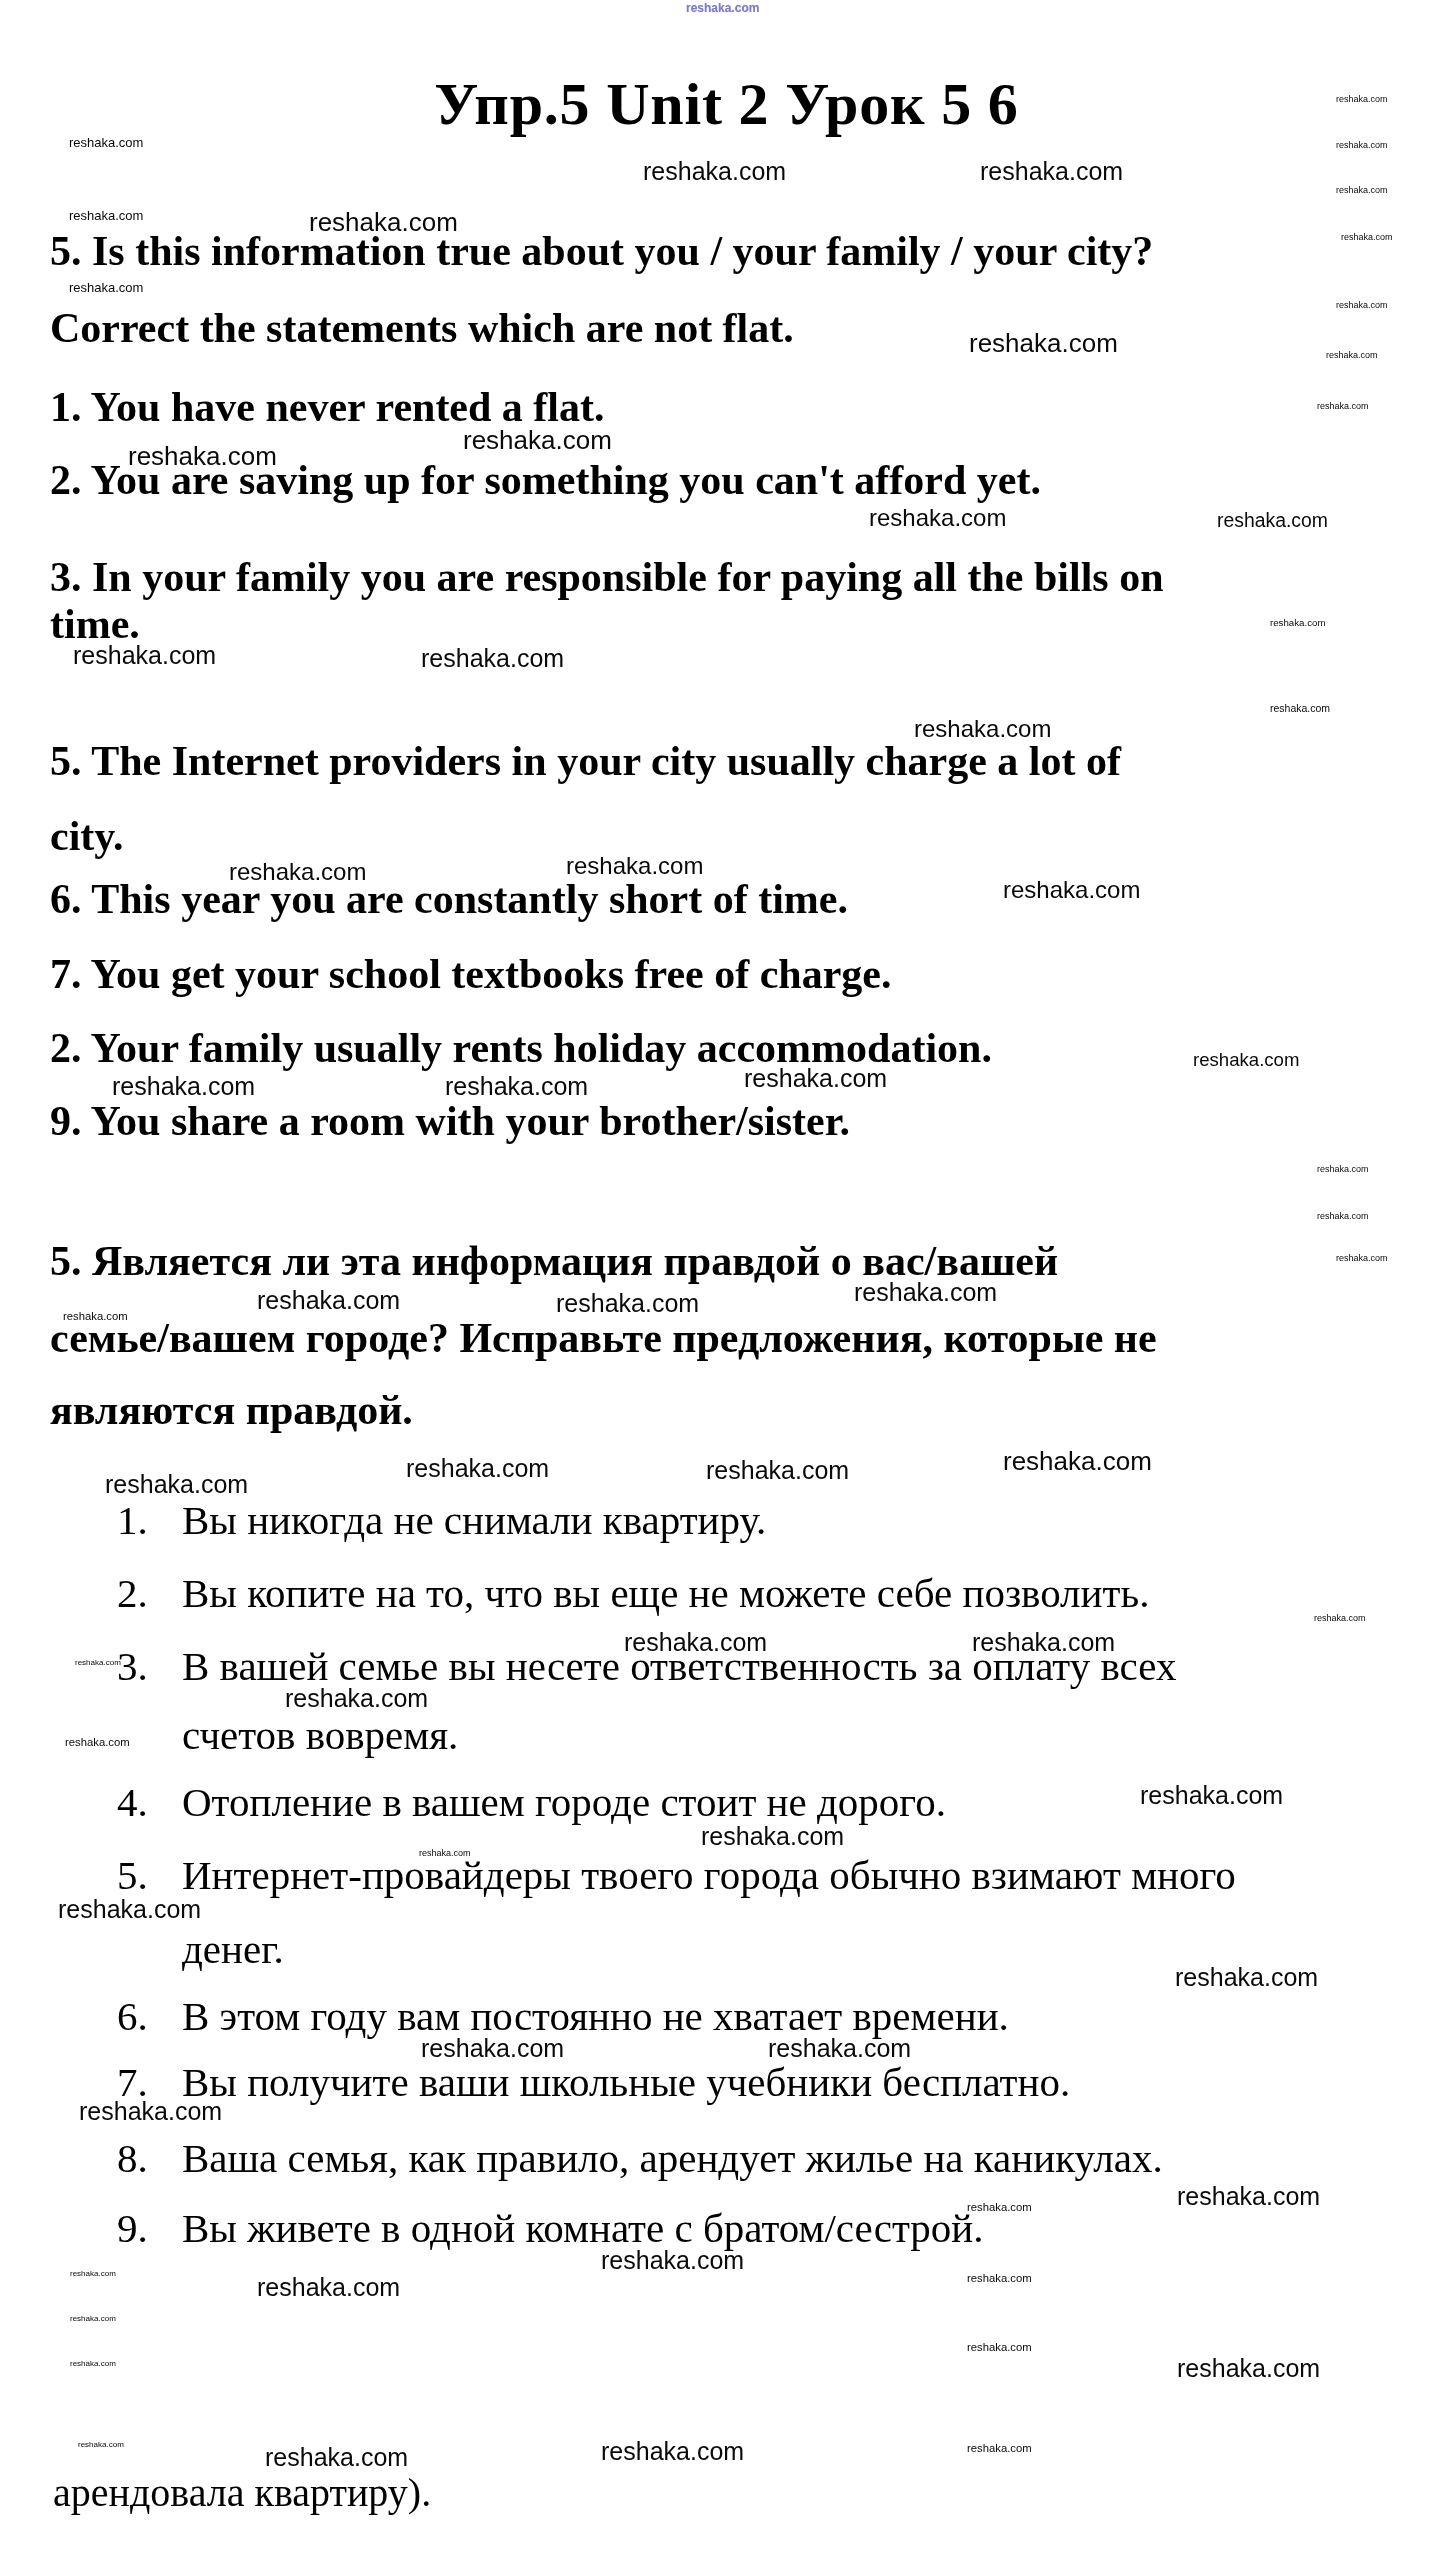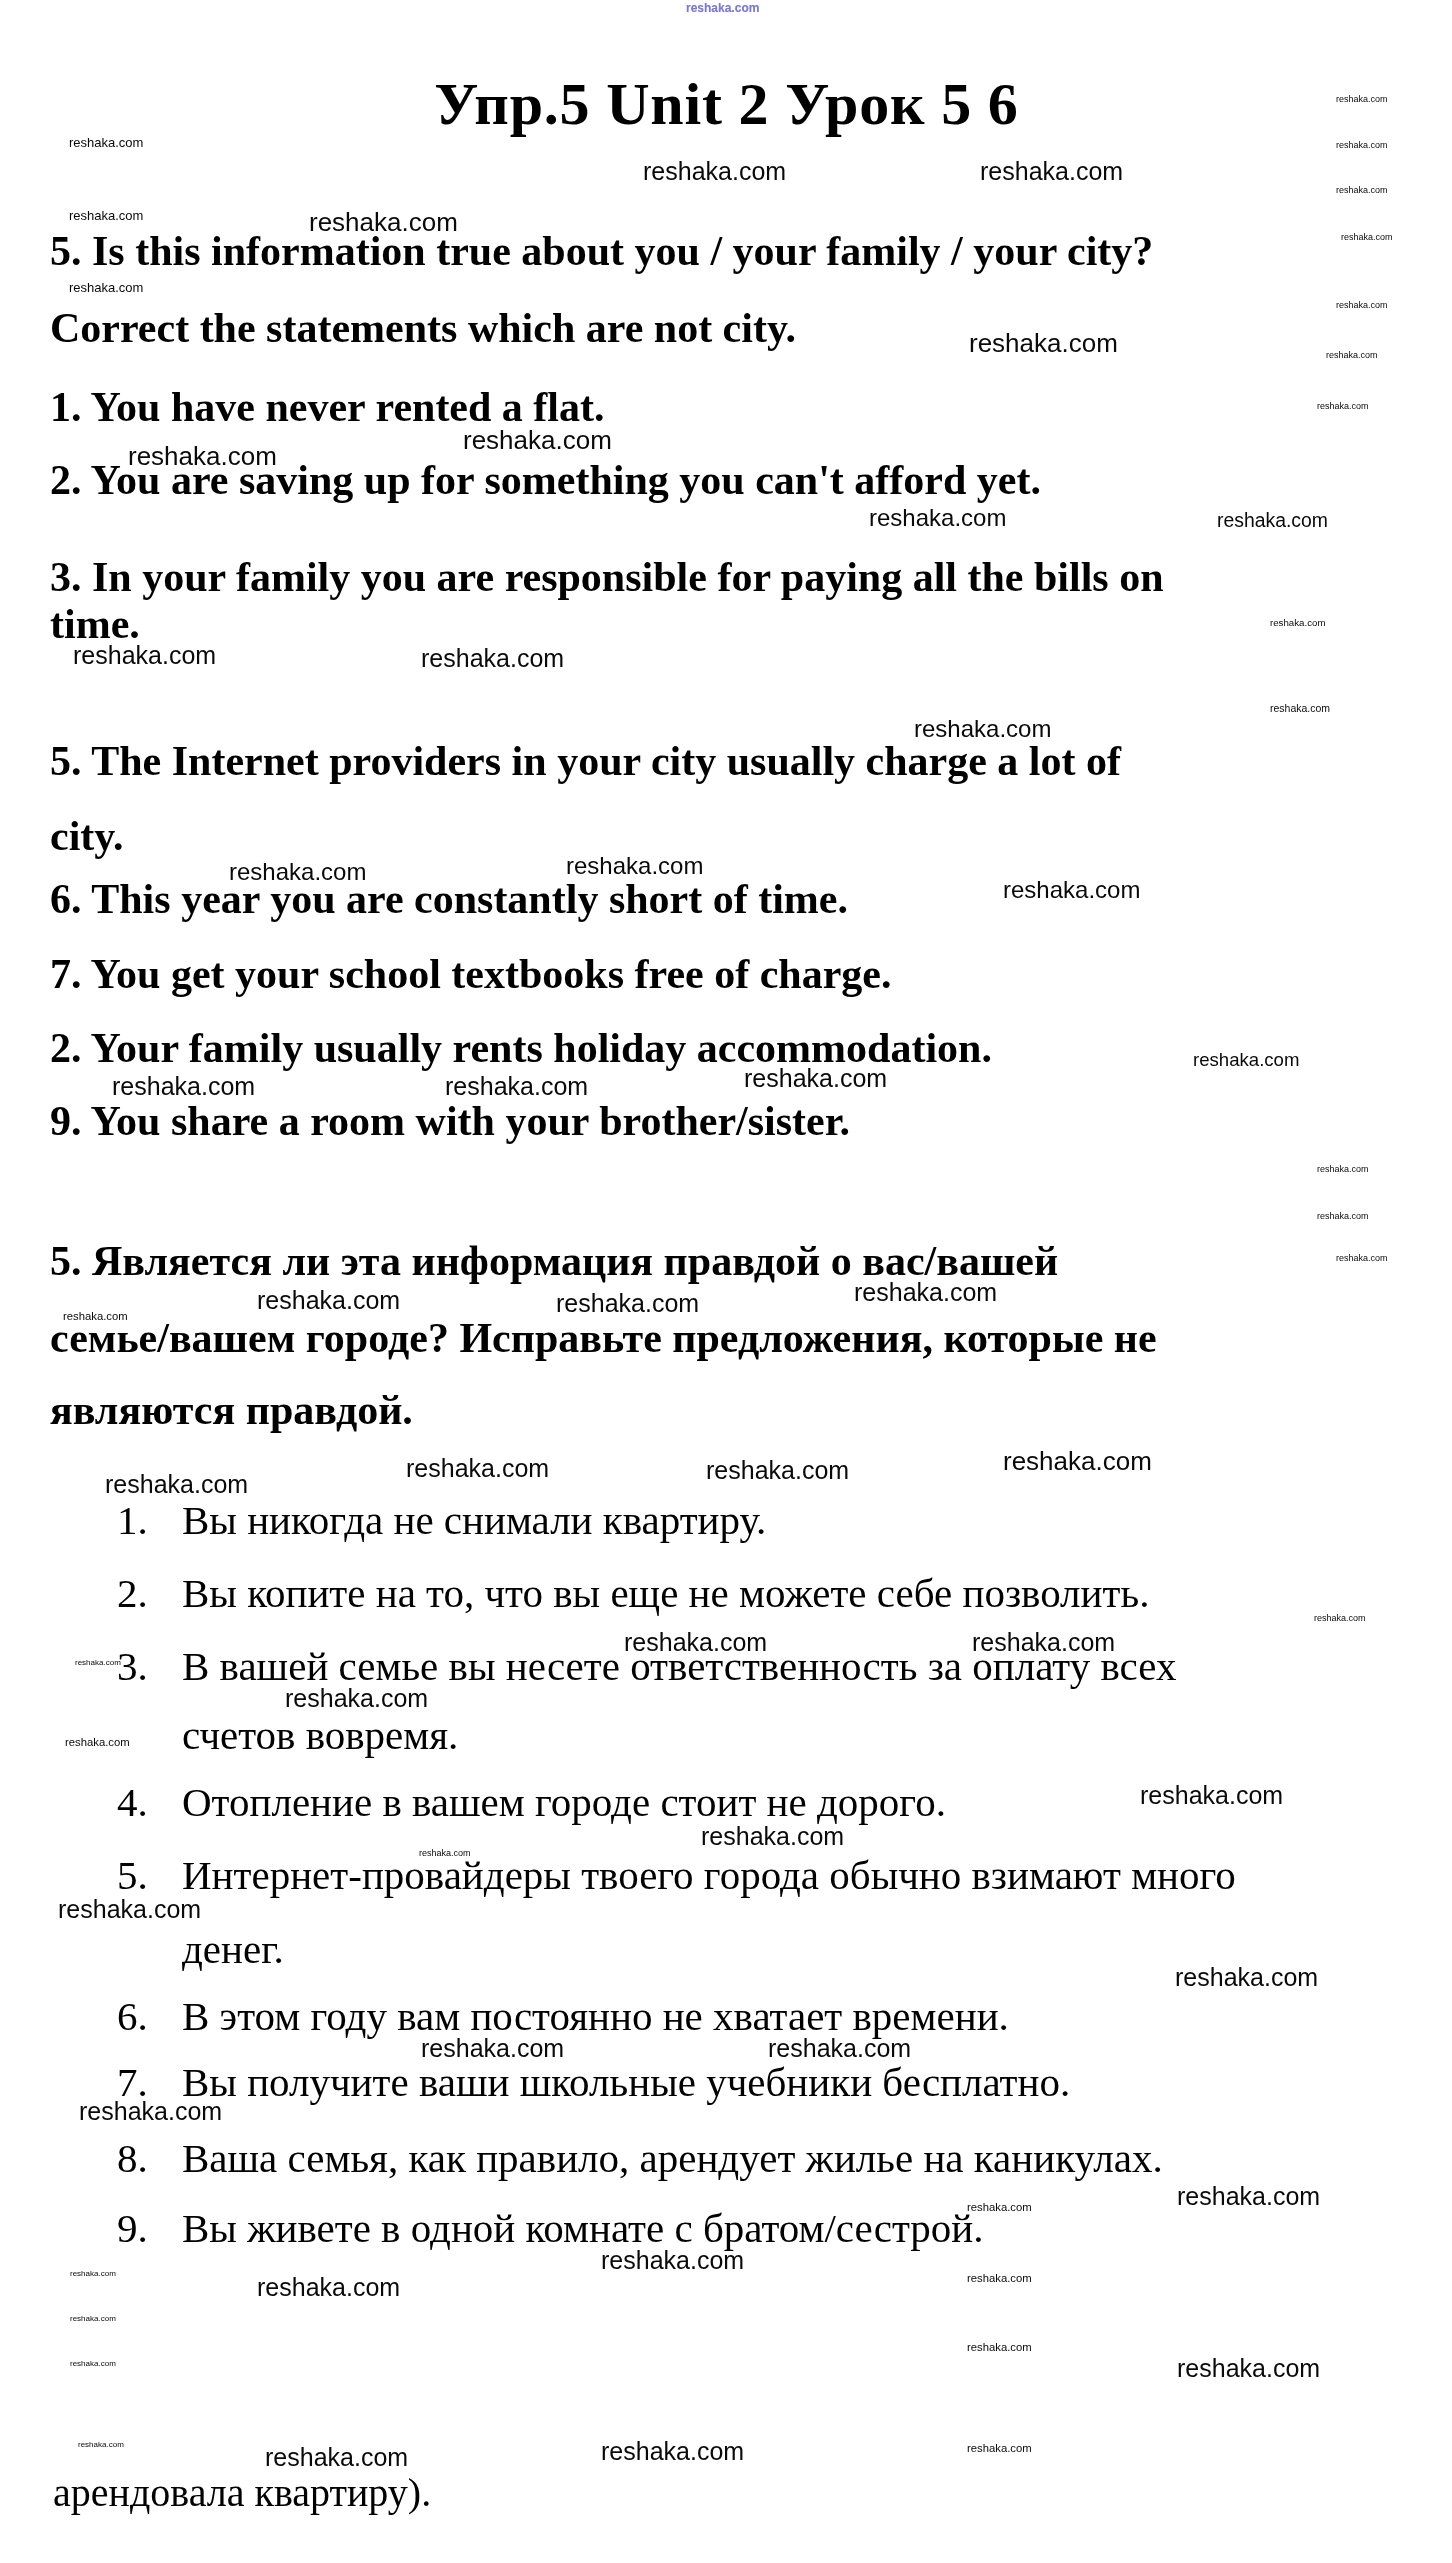--- a/index.html
+++ b/index.html
@@ -28,21 +28,21 @@
   .wm-purple { color:#7d7bca; font-weight:bold; text-shadow:0 0 0.8px #c3c2ea; }
 </style>
 </head>
 <body>
 
 <div class="page">
 
   <h1 class="title">Упр.5 Unit 2 Урок 5 6</h1>
 
   <div class="line en" style="top:230px">5. Is this information true about you / your family / your city?</div>
-  <div class="line en" style="top:307px">Correct the statements which are not city.</div>
+  <div class="line en" style="top:307px">Correct the statements which are not flat.</div>
 
   <div class="line en" style="top:386px">1. You have never rented a flat.</div>
   <div class="line en" style="top:459px">2. You are saving up for something you can't afford yet.</div>
   <div class="line en" style="top:556px">3. In your family you are responsible for paying all the bills on</div>
   <div class="line en" style="top:603px">time.</div>
   <div class="line en" style="top:740px">5. The Internet providers in your city usually charge a lot of</div>
   <div class="line en" style="top:815px">city.</div>
   <div class="line en" style="top:878px">6. This year you are constantly short of time.</div>
   <div class="line en" style="top:953px">7. You get your school textbooks free of charge.</div>
   <div class="line en" style="top:1027px">2. Your family usually rents holiday accommodation.</div>

